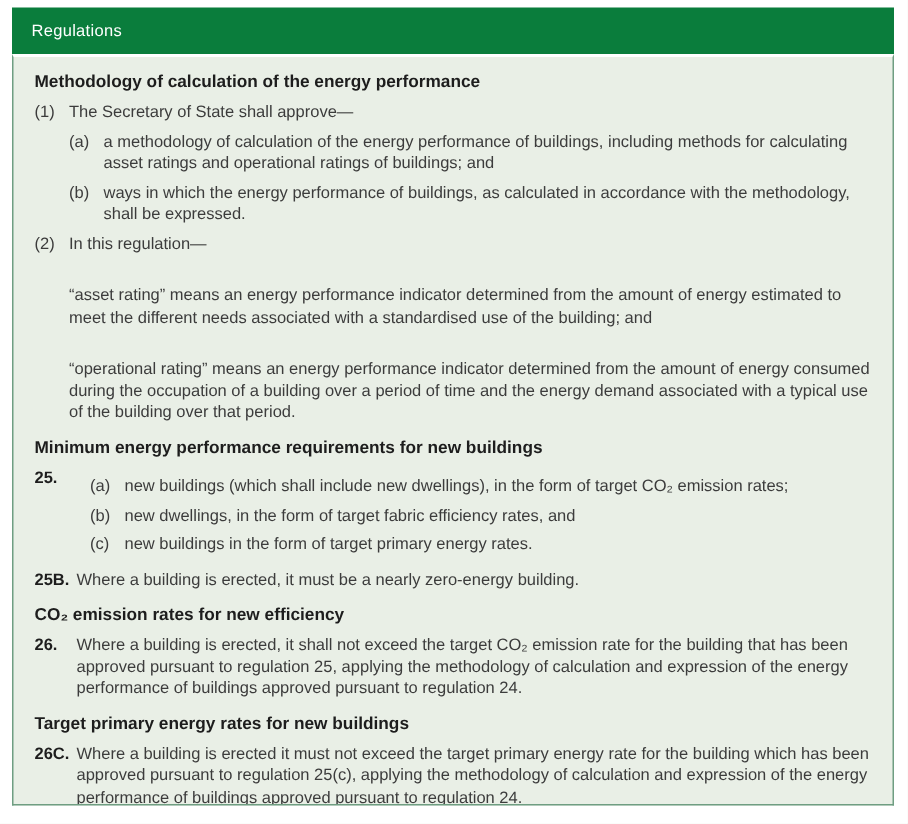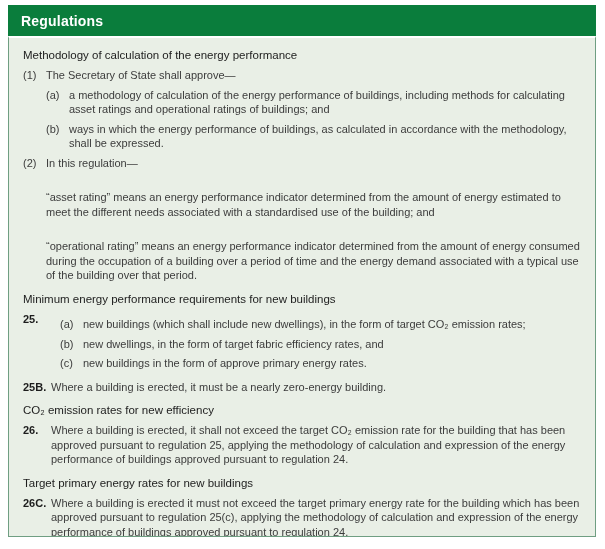--- a/index.html
+++ b/index.html
@@ -26,40 +26,40 @@
   .header-bar {
     background: #0a7d3c;
     color: #ffffff;
     height: 31px;
     display: flex;
     align-items: center;
     padding: 0 13px;
     box-sizing: border-box;
   }
   .header-bar .title {
-    font-size: 14px;
-    font-weight: 700;
+    font-size: 11px;
+    font-weight: 400;
     letter-spacing: 0.2px;
   }
   .content {
     background: #e9efe6;
     border: 1px solid #6f9e82;
     border-top: 2px solid #ffffff;
     height: 501px;
     box-sizing: border-box;
     padding: 8px 14px 10px 14px;
     color: #3c3c3c;
     font-size: 11px;
     line-height: 1.32;
     overflow: hidden;
   }
   .section { margin-top: 9px; }
   .section:first-child { margin-top: 2px; }
   .section-heading {
-    font-weight: 400;
+    font-weight: 700;
     color: #1d1d1d;
     font-size: 11.5px;
     margin-bottom: 5px;
   }
   .clause { display: flex; }
   .clause-num {
     flex: 0 0 28px;
     font-weight: 700;
     color: #1d1d1d;
   }
@@ -125,21 +125,21 @@
               <div class="item">
                 <div class="item-label">(a)</div>
                 <div class="item-text">new buildings (which shall include new dwellings), in the form of target CO₂ emission rates;</div>
               </div>
               <div class="item">
                 <div class="item-label">(b)</div>
                 <div class="item-text">new dwellings, in the form of target fabric efficiency rates, and</div>
               </div>
               <div class="item">
                 <div class="item-label">(c)</div>
-                <div class="item-text">new buildings in the form of approve primary energy rates.</div>
+                <div class="item-text">new buildings in the form of target primary energy rates.</div>
               </div>
             </div>
           </div>
         </div>
       </div>
 
       <div class="section">
         <div class="clause">
           <div class="clause-num">25B.</div>
           <div class="clause-body">Where a building is erected, it must be a nearly zero-energy building.</div>

